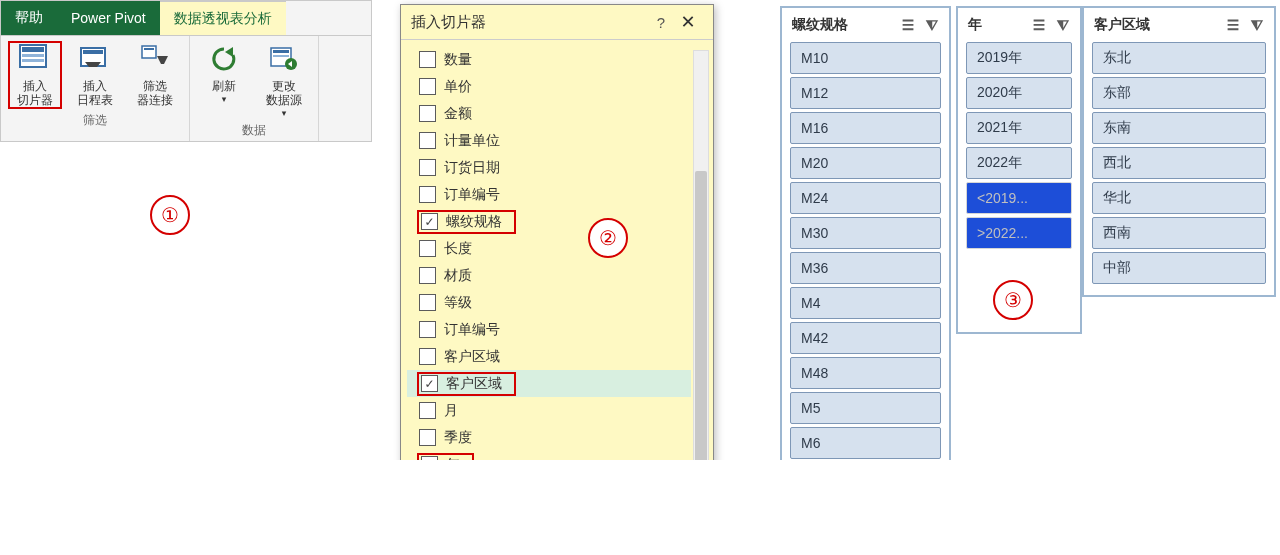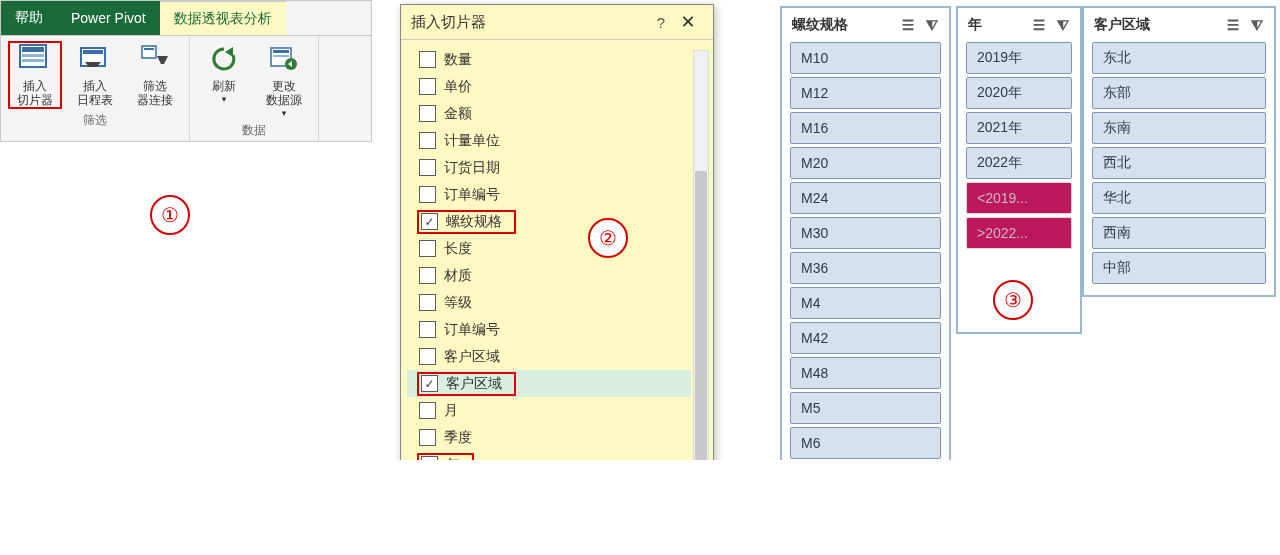--- a/index.html
+++ b/index.html
@@ -36,21 +36,21 @@
   .row .hlwrap.red{border:2px solid #d40000;}
   .scrollbar{position:absolute;right:4px;top:10px;bottom:10px;width:14px;background:#f0f0f0;border:1px solid #ddd;}
   .scrollbar .thumb{position:absolute;left:1px;right:1px;top:120px;height:300px;background:#c8c8c8;border-radius:2px;}
 
   
   .slicer{position:absolute;border:2px solid #9db7d1;background:#fff;padding:6px 6px 8px;}
   .sl-head{display:flex;align-items:center;gap:6px;font-weight:600;font-size:14px;margin:2px 2px 8px 4px;}
   .sl-head .sp{flex:1;}
   .sl-ico{width:18px;height:16px;display:flex;align-items:center;justify-content:center;color:#5b5b5b;cursor:pointer;font-size:14px;}
   .sl-item{height:30px;border:1px solid #7e97b6;background:#d6e1ee;margin:3px 2px;padding:0 10px;display:flex;align-items:center;font-size:14px;color:#2f3b4a;border-radius:2px;cursor:pointer;}
-  .sl-item.dim{background:#be185d;color:#bfbfbf;border-color:#d6d6d6;}
+  .sl-item.dim{background:#1d4ed8;color:#bfbfbf;border-color:#d6d6d6;}
   #slicer-spec{left:780px;top:6px;width:155px;}
   #slicer-year{left:956px;top:6px;width:110px;height:310px;}
   #slicer-region{left:1082px;top:6px;width:178px;}
 
   
   .anno{position:absolute;width:36px;height:36px;border:2px solid #d40000;border-radius:50%;color:#d40000;font-size:20px;display:flex;align-items:center;justify-content:center;background:#fff;}
 
   
   .grid{position:absolute;left:0;top:178px;right:0;bottom:0;background-image:linear-gradient(#e3e3e3 1px,transparent 1px),linear-gradient(90deg,#e3e3e3 1px,transparent 1px);background-size:120px 28px;opacity:.25;z-index:-1;}
 

